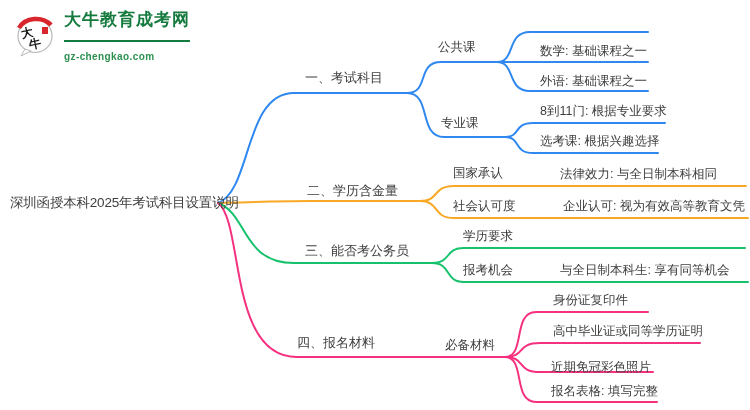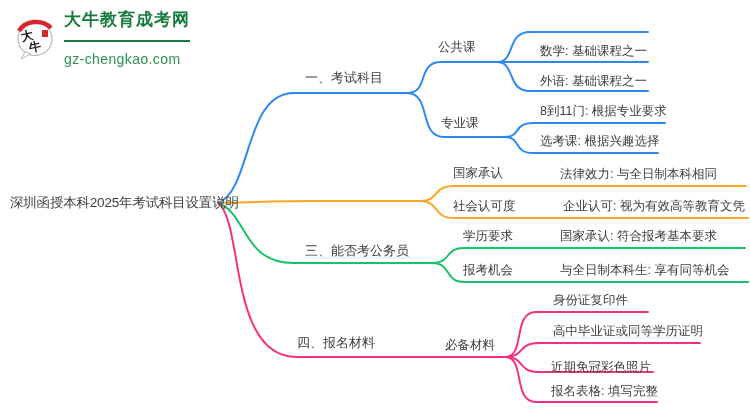--- a/index.html
+++ b/index.html
@@ -11,21 +11,21 @@
   .lbl{position:absolute;white-space:nowrap;line-height:1.15;color:#3d3d3d;}
   .root-lbl{font-size:13.5px;letter-spacing:-0.2px;}
   .b-lbl{font-size:13px;}
   .s-lbl{font-size:12.5px;}
   .leaf{font-size:12.5px;}
   
   .logo{position:absolute;left:13px;top:8px;display:flex;align-items:center;gap:7px;}
   .logo-txt{display:flex;flex-direction:column;gap:8px;}
   .logo-title{font-size:17px;font-weight:bold;color:#157a3d;letter-spacing:1px;}
   .logo-divider{height:2px;background:#157a3d;margin:1px 0 1px 0;width:100%;}
-  .logo-domain{font-size:14px;font-weight:normal;color:#2d9150;letter-spacing:0.4px;}
+  .logo-domain{font-size:10px;font-weight:bold;color:#2d9150;letter-spacing:0.4px;}
 </style>
 </head>
 <body>
 
 <div class="stage">
 
   <svg class="wires" width="750" height="410" viewBox="0 0 750 410">
     <g fill="none" stroke-width="2" stroke-linecap="round">
 
       <g stroke="#2f88f0">
@@ -80,28 +80,28 @@
   <div class="lbl root-lbl" style="left:10px;top:195px;">深圳函授本科2025年考试科目设置说明</div>
 
   <div class="lbl b-lbl" style="left:305px;top:71px;">一、考试科目</div>
   <div class="lbl s-lbl" style="left:438px;top:40px;">公共课</div>
   <div class="lbl leaf" style="left:540px;top:44px;">数学: 基础课程之一</div>
   <div class="lbl leaf" style="left:540px;top:74px;">外语: 基础课程之一</div>
   <div class="lbl s-lbl" style="left:441px;top:116px;">专业课</div>
   <div class="lbl leaf" style="left:540px;top:104px;">8到11门: 根据专业要求</div>
   <div class="lbl leaf" style="left:540px;top:134px;">选考课: 根据兴趣选择</div>
 
+  <div class="lbl b-lbl" style="left:307px;top:184px;">二、学历含金量</div>
   <div class="lbl s-lbl" style="left:453px;top:166px;">国家承认</div>
   <div class="lbl leaf" style="left:560px;top:167px;">法律效力: 与全日制本科相同</div>
   <div class="lbl s-lbl" style="left:453px;top:199px;">社会认可度</div>
   <div class="lbl leaf" style="left:563px;top:199px;">企业认可: 视为有效高等教育文凭</div>
 
   <div class="lbl b-lbl" style="left:305px;top:244px;">三、能否考公务员</div>
   <div class="lbl s-lbl" style="left:463px;top:229px;">学历要求</div>
-  <div class="lbl leaf" style="left:560px;top:229px;">国家承认: 符合报考基本要求</div>
   <div class="lbl s-lbl" style="left:463px;top:263px;">报考机会</div>
   <div class="lbl leaf" style="left:560px;top:263px;">与全日制本科生: 享有同等机会</div>
 
   <div class="lbl b-lbl" style="left:297px;top:336px;">四、报名材料</div>
   <div class="lbl s-lbl" style="left:445px;top:338px;">必备材料</div>
   <div class="lbl leaf" style="left:553px;top:293px;">身份证复印件</div>
   <div class="lbl leaf" style="left:553px;top:324px;">高中毕业证或同等学历证明</div>
   <div class="lbl leaf" style="left:551px;top:360px;">近期免冠彩色照片</div>
   <div class="lbl leaf" style="left:551px;top:384px;">报名表格: 填写完整</div>
 

